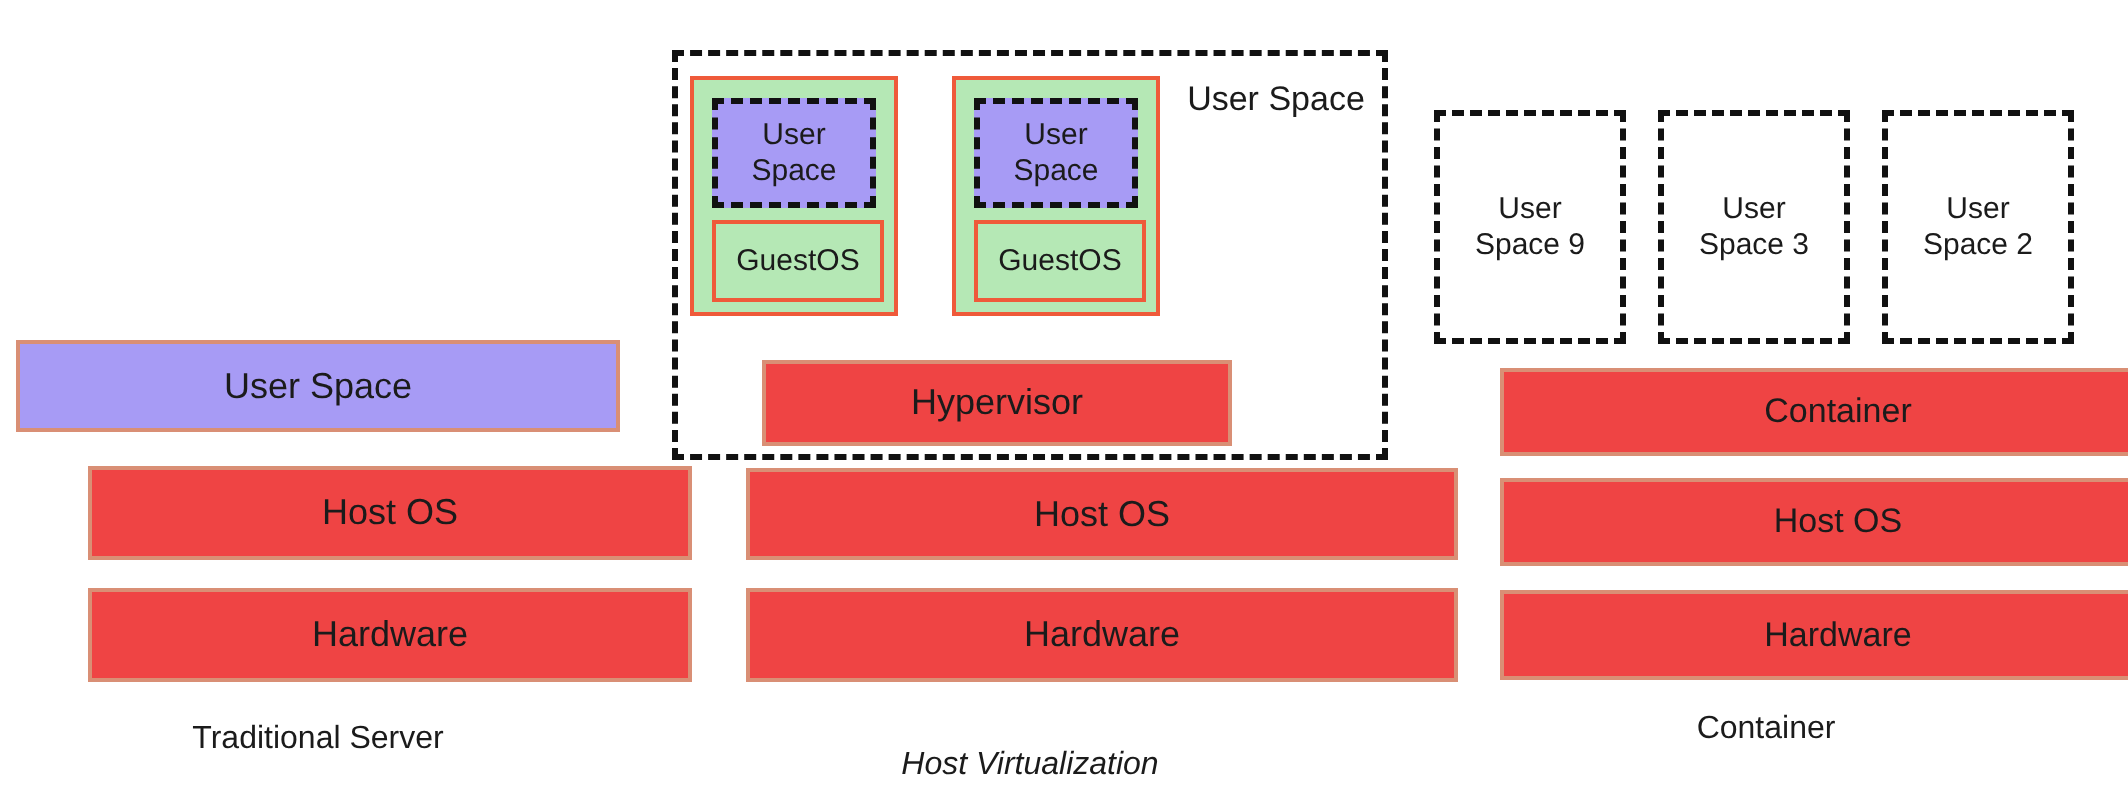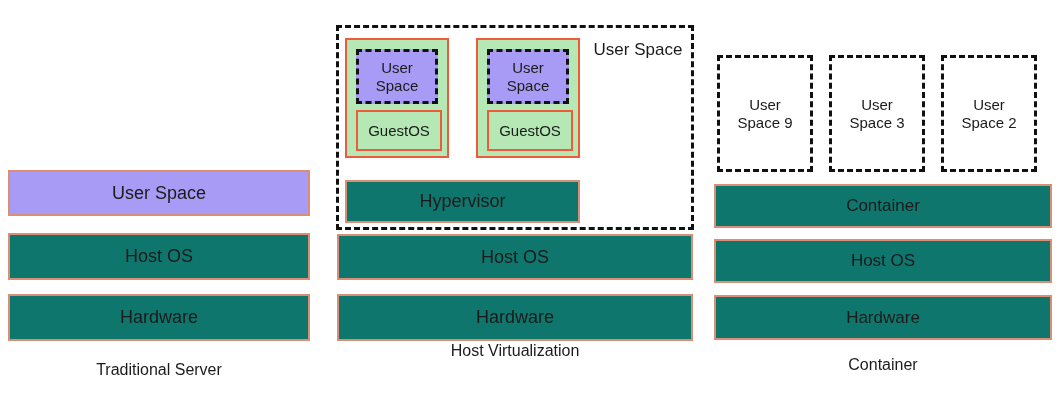--- a/index.html
+++ b/index.html
@@ -23,22 +23,23 @@
     display: flex;
     align-items: center;
     justify-content: center;
     text-align: center;
     color: #1b1b1b;
     line-height: 1.15;
   }
 
   
   .green {
-    background: #0f766e;
+    background: #ef4444;
     border: 2px solid #d98f75;
+    margin-left: 36px;
   }
   
   .green-red {
     background: #b5e8b5;
     border: 2px solid #ef5a3a;
   }
   
   .purple {
     background: #a79bf5;
     border: 2px solid #d98f75;
@@ -130,21 +131,21 @@
   </div>
 
   <div class="block green fs18" style="left:337px; top:234px; width:356px; height:46px;">
     <span>Host OS</span>
   </div>
 
   <div class="block green fs18" style="left:337px; top:294px; width:356px; height:47px;">
     <span>Hardware</span>
   </div>
 
-  <div class="caption" style="left:337px; top:341px; width:356px;">
+  <div class="caption" style="left:337px; top:373px; width:356px;font-style:italic;">
     <span>Host Virtualization</span>
   </div>
 
   <div class="block white-dashed fs15" style="left:717px; top:55px; width:96px; height:117px;">
     <span style="white-space:pre-line;"><span>User</span><br><span>Space 9</span></span>
   </div>
 
   <div class="block white-dashed fs15" style="left:829px; top:55px; width:96px; height:117px;">
     <span style="white-space:pre-line;"><span>User</span><br><span>Space 3</span></span>
   </div>

